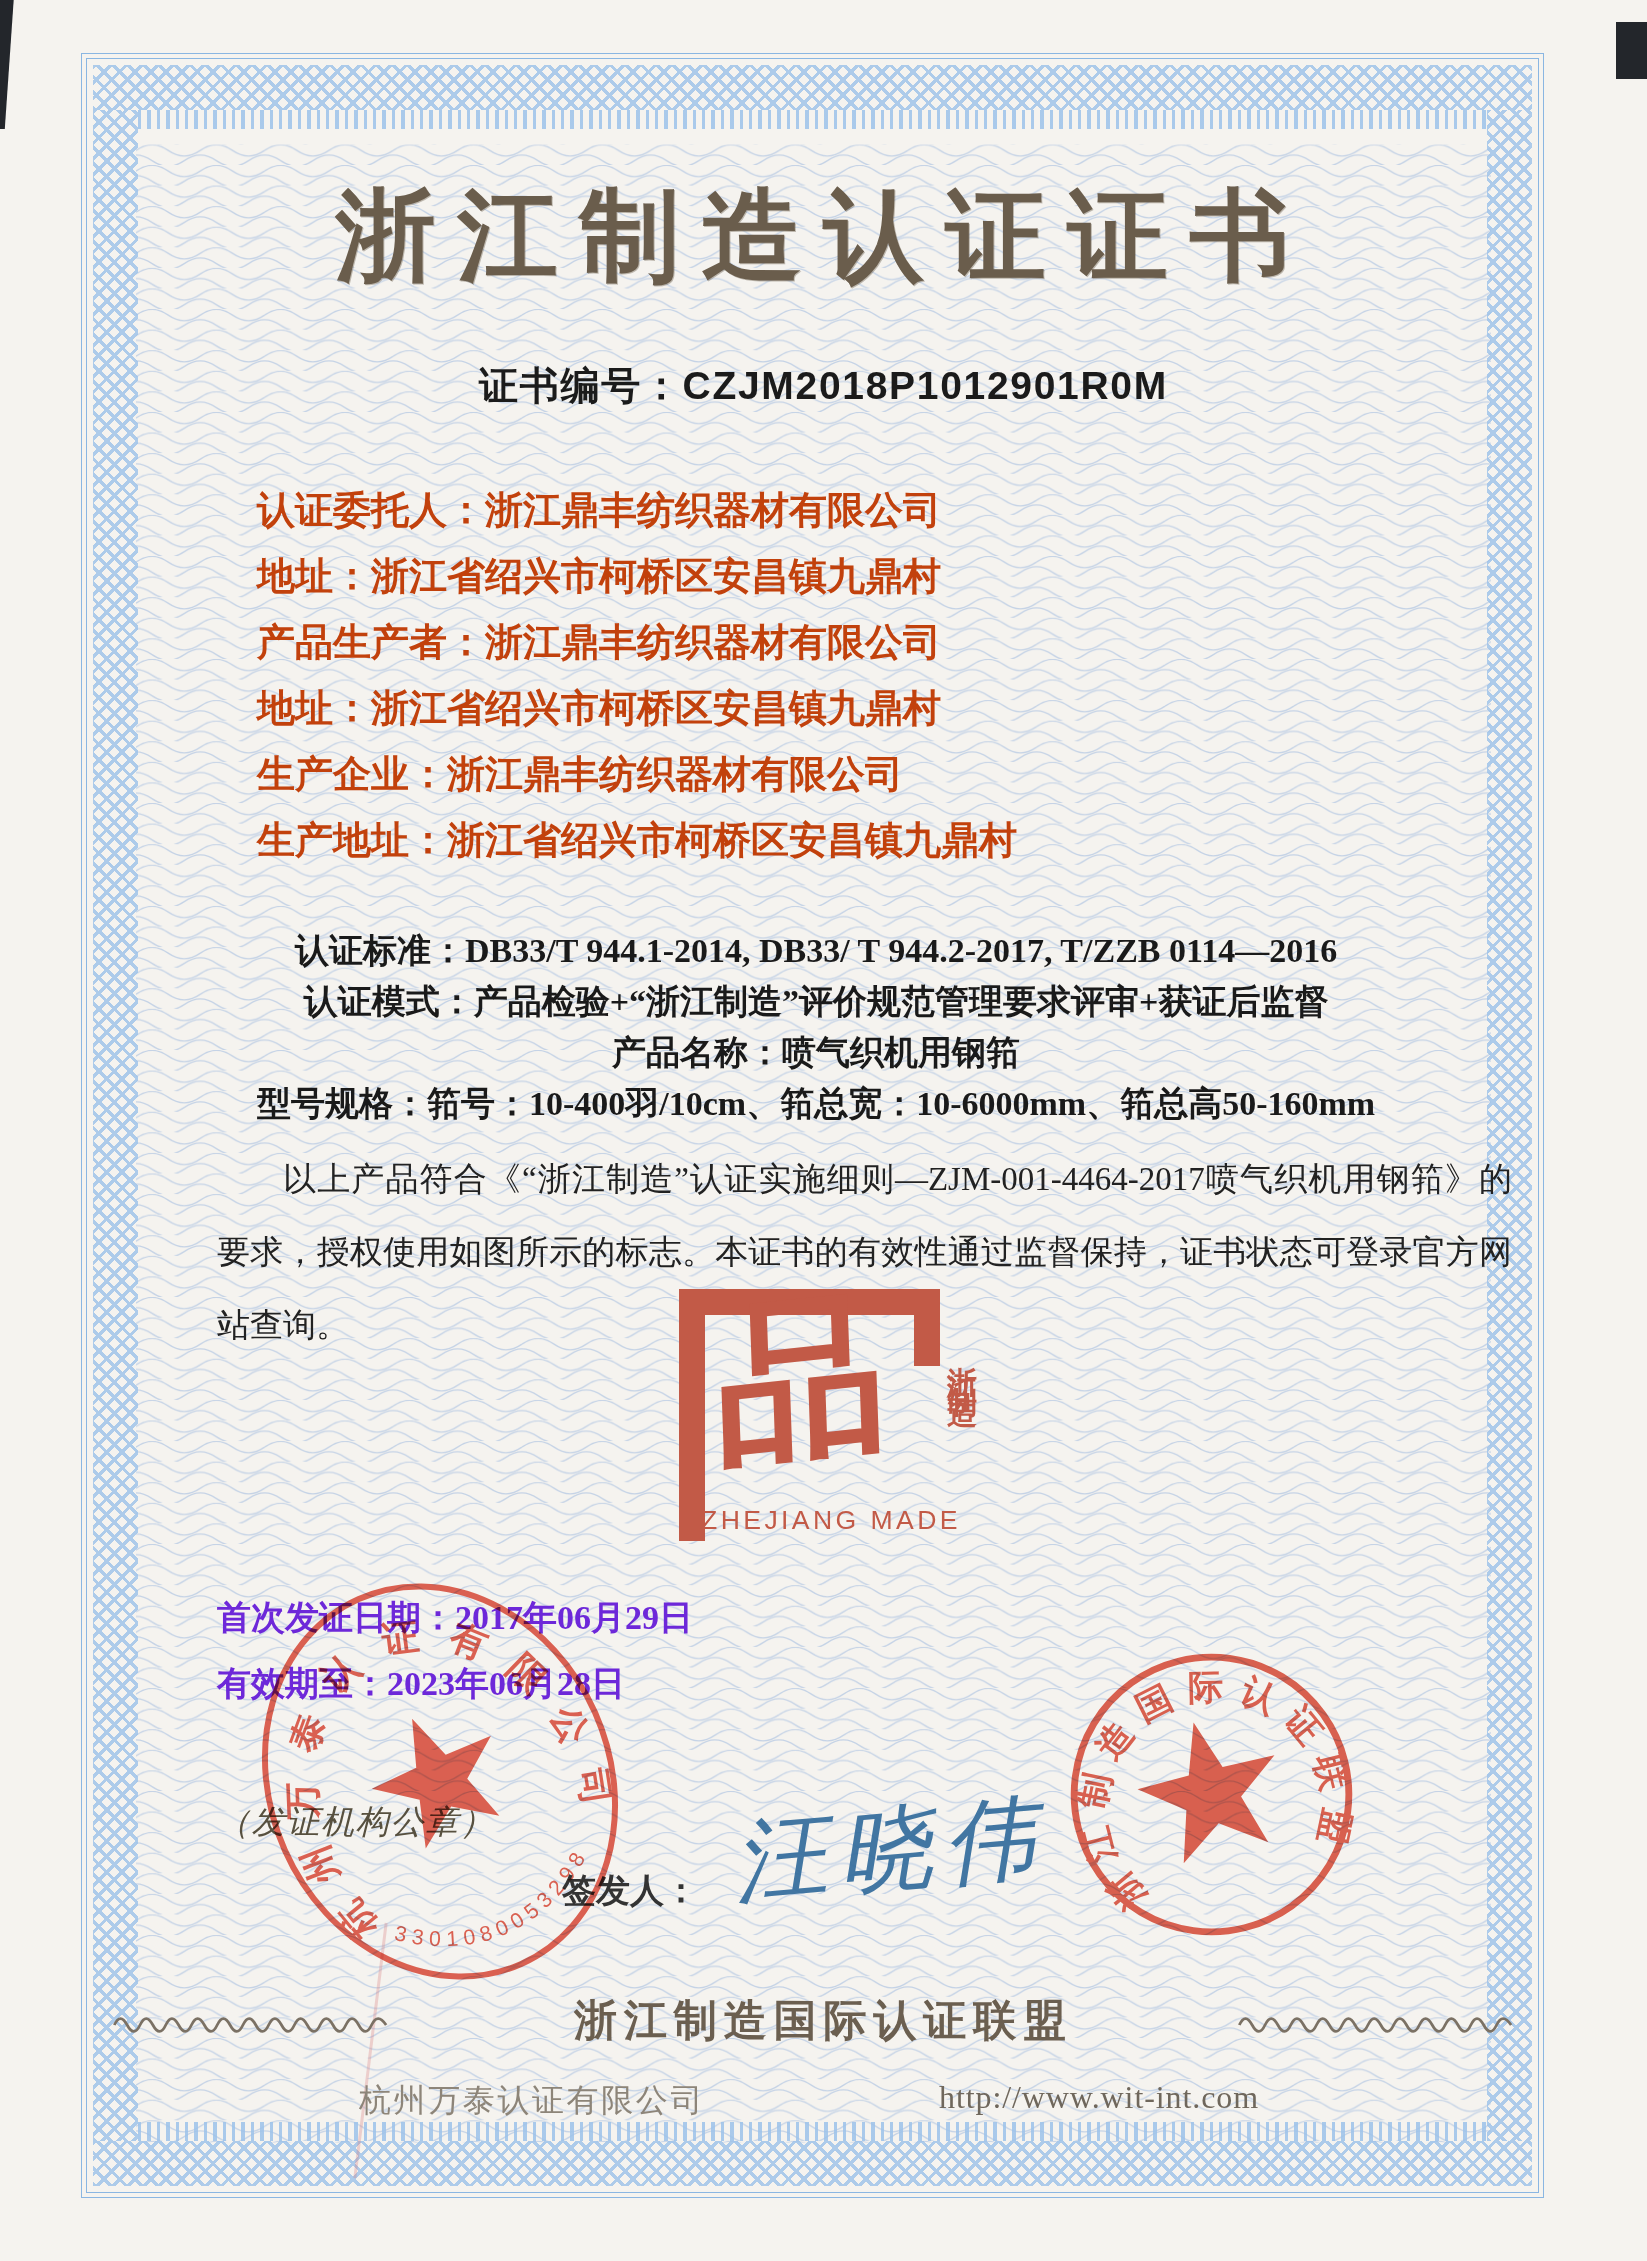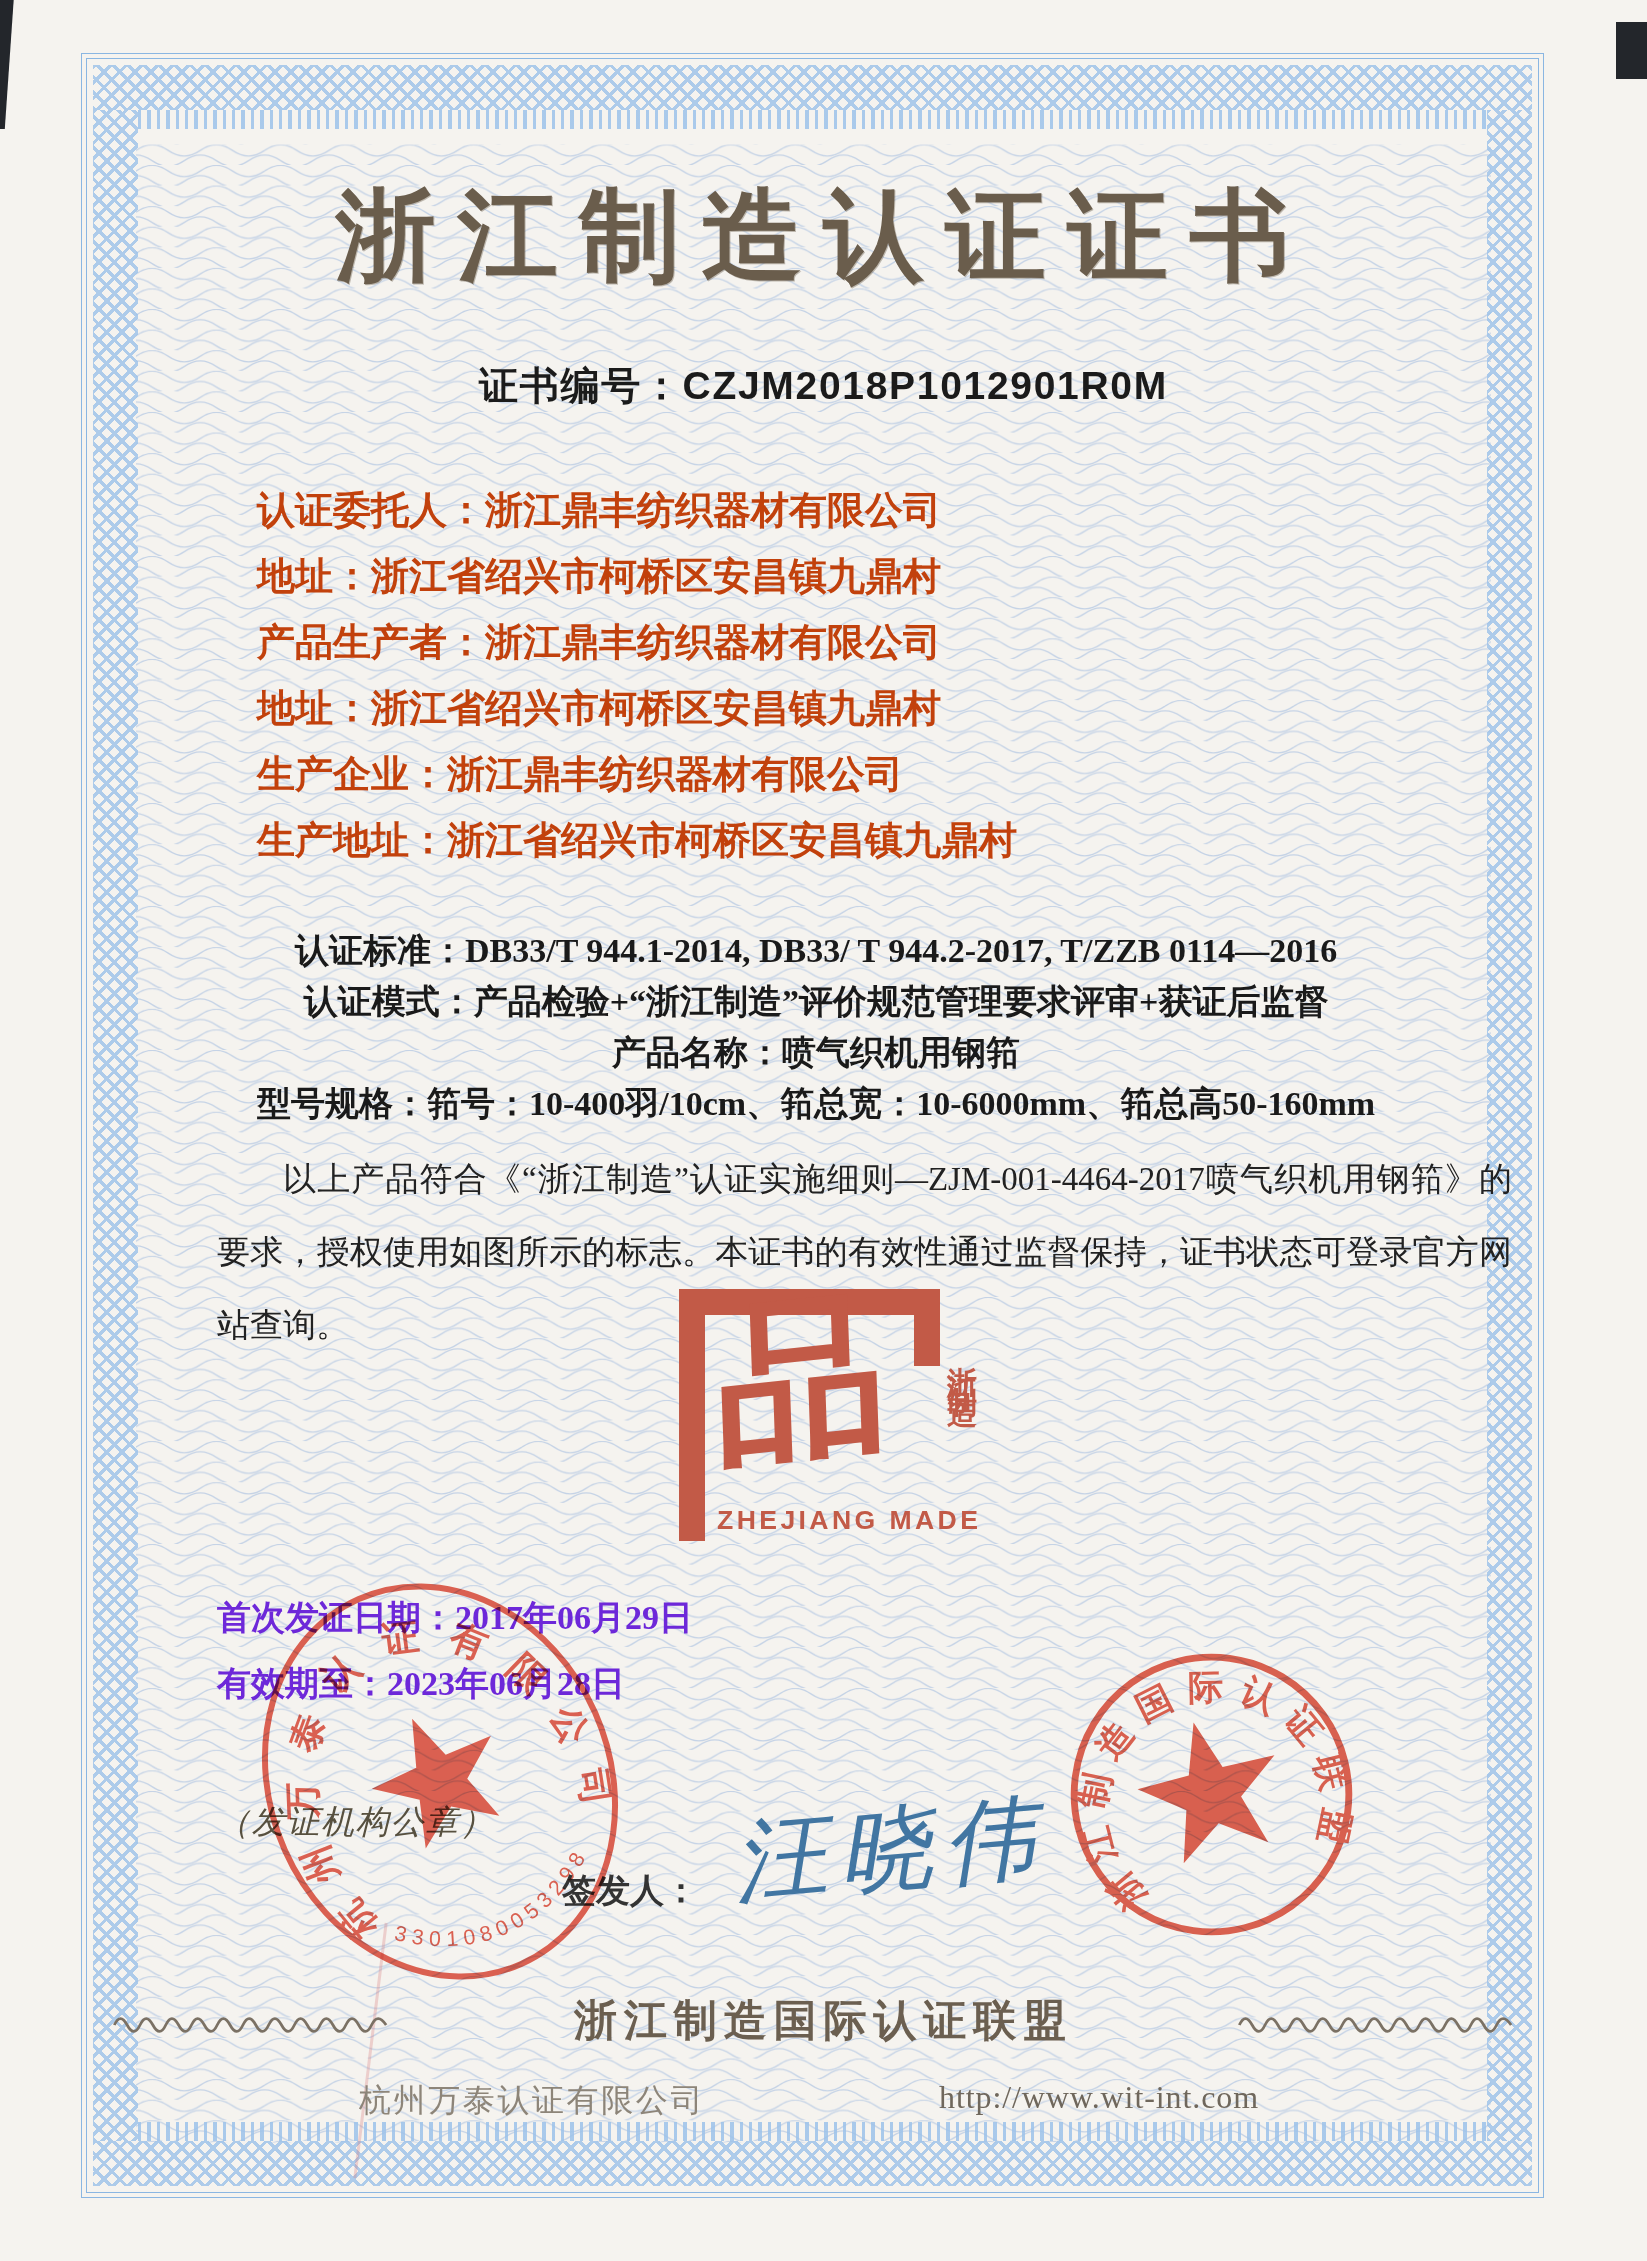--- a/index.html
+++ b/index.html
@@ -53,22 +53,22 @@
   
   .logo{position:absolute;left:679px;top:1289px;width:305px;height:261px;z-index:2;}
   .logo .bar{position:absolute;background:#c25a47;}
   .logo .bar.l{left:0;top:0;width:26px;height:252px;}
   .logo .bar.t{left:0;top:0;width:261px;height:26px;}
   .logo .bar.r{left:235px;top:0;width:26px;height:77px;}
   .logo .mark{position:absolute;left:36px;top:-3.4px;font-size:172px;line-height:189px;color:#c25a47;
     transform:rotate(-6deg) skewX(-4deg);font-weight:bold;}
   .logo .side{position:absolute;left:262px;top:53px;writing-mode:vertical-rl;font-size:30px;letter-spacing:10.3px;
     color:#c25a47;font-weight:bold;font-family:"Liberation Sans", sans-serif;}
-  .logo .caption{position:absolute;left:22px;top:216px;font-size:26.6px;font-weight:bold;letter-spacing:3.4px;
-    color:#c25a47;font-family:"Liberation Sans", sans-serif;white-space:nowrap;margin-left:16px;}
+  .logo .caption{position:absolute;left:22px;top:216px;font-size:26.6px;font-weight:normal;letter-spacing:3.4px;
+    color:#c25a47;font-family:"Liberation Sans", sans-serif;white-space:nowrap;}
 
   .dates{left:217px;top:1585px;font-size:34px;font-weight:bold;color:#6d28d9;}
   .dates .line{height:66px;line-height:66px;white-space:nowrap;}
   .sealnote{left:217px;top:1800px;font-size:33px;color:#57503f;letter-spacing:1.7px;font-style:italic;}
 
   .issuer{left:562px;top:1868px;font-size:34px;font-weight:bold;color:#333;}
   .signature{left:733px;top:1783px;width:412px;font-size:93px;color:#336c9c;
     font-style:italic;transform:rotate(-5deg);letter-spacing:12px;opacity:.92;
     font-family:"DejaVu Sans", sans-serif;z-index:2;}
 

